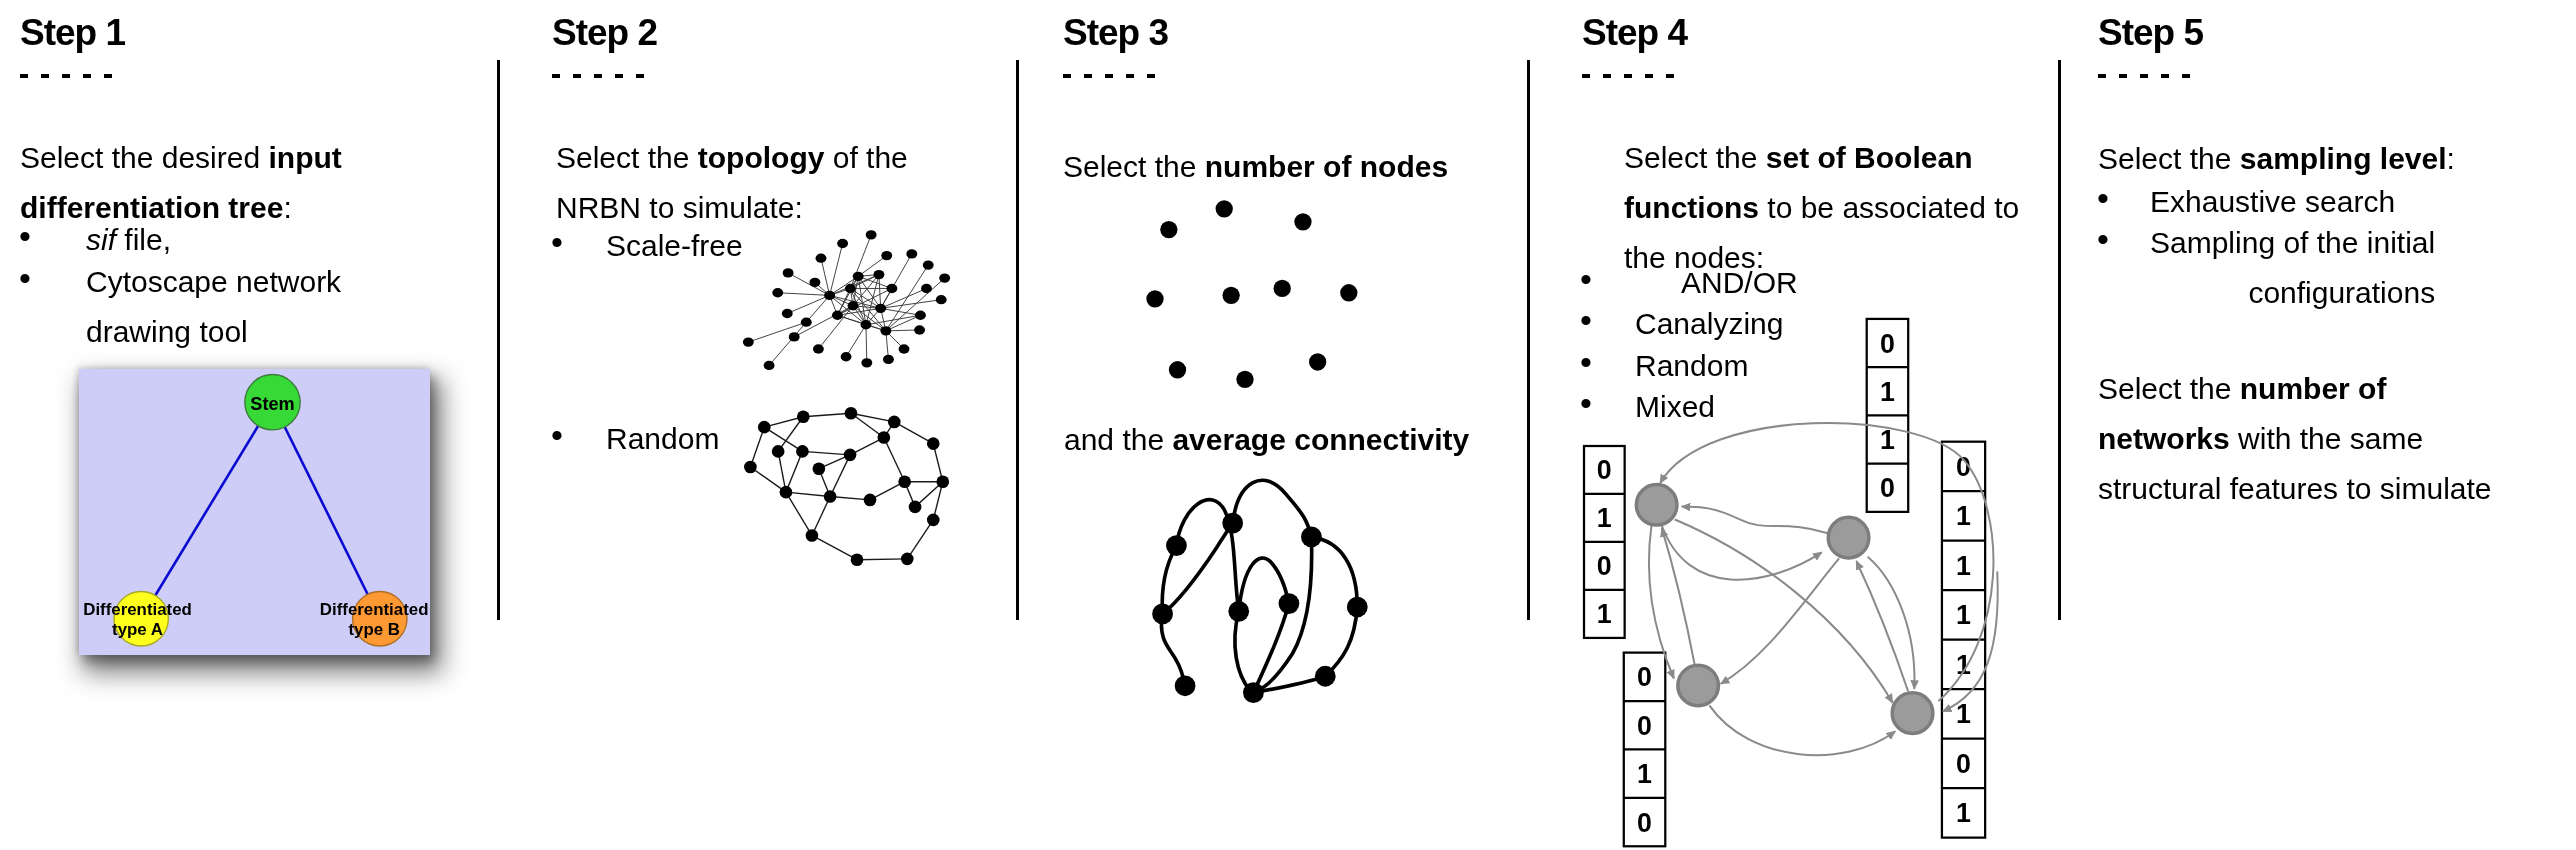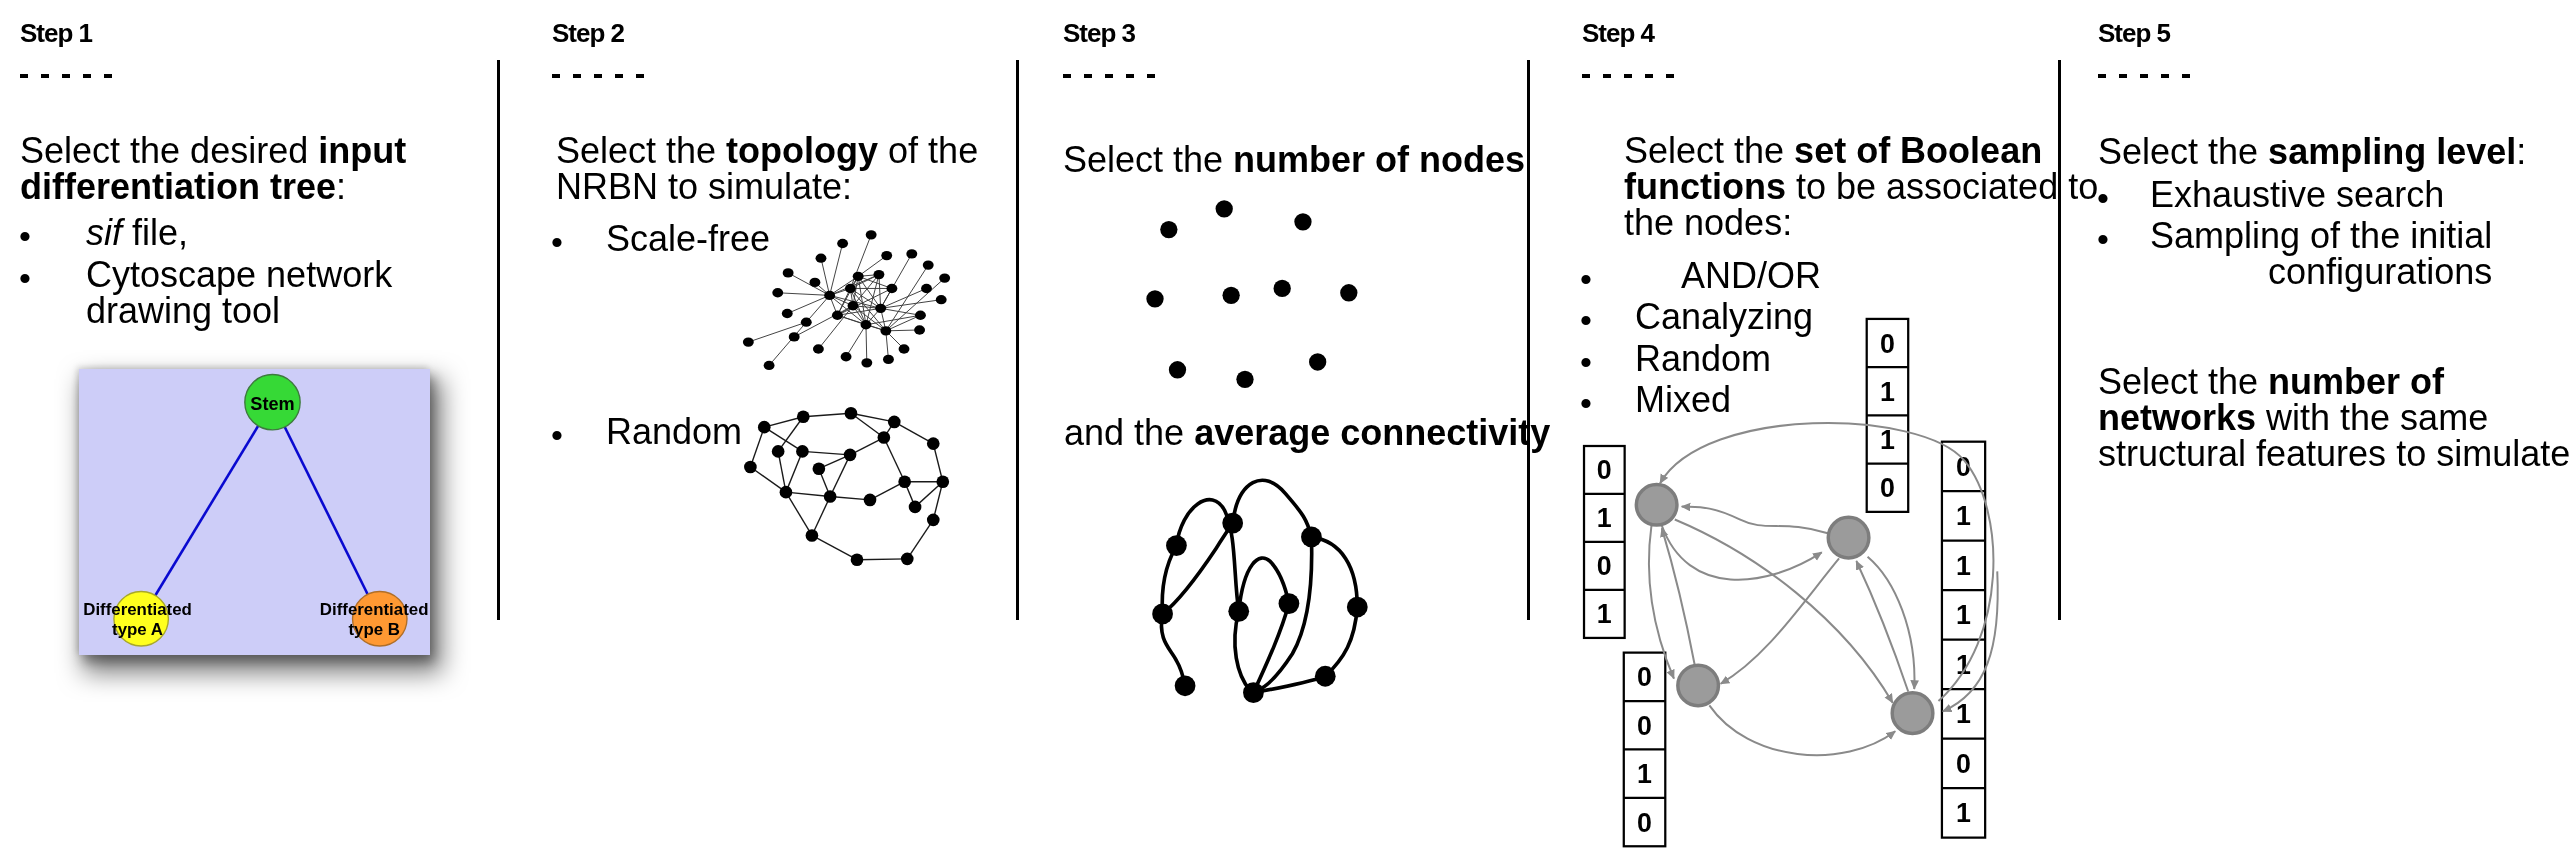--- a/index.html
+++ b/index.html
@@ -1,22 +1,22 @@
 <!DOCTYPE html>
 <html style="font-size:14px"><head>
 <meta charset="utf-8">
 <style>
 html,body{margin:0;padding:0;}
 body{width:2576px;height:851px;background:#fff;position:relative;overflow:hidden;
      font-family:"Liberation Sans",sans-serif;color:#000;}
 .abs{position:absolute;}
-.h{font-weight:bold;font-size:26px;line-height:42px;letter-spacing:-1px;white-space:nowrap;}
+.h{font-weight:bold;font-size:37px;line-height:42px;letter-spacing:-1px;white-space:nowrap;}
 .dash{position:absolute;height:4.3px;width:93px;
   background:repeating-linear-gradient(90deg,#000 0 8.2px,transparent 8.2px 21px);}
-.b{font-size:36px;line-height:36px;white-space:nowrap;}
+.b{font-size:30px;line-height:50px;white-space:nowrap;}
 .bu{font-size:34px;line-height:42px;}
 .vl{position:absolute;width:2.6px;background:#000;top:60px;height:560px;}
 svg{position:absolute;overflow:visible;}
 </style>
 </head>
 <body>
 
 <div class="vl" style="left:497px;"></div>
 <div class="vl" style="left:1016px;"></div>
 <div class="vl" style="left:1527px;"></div>

